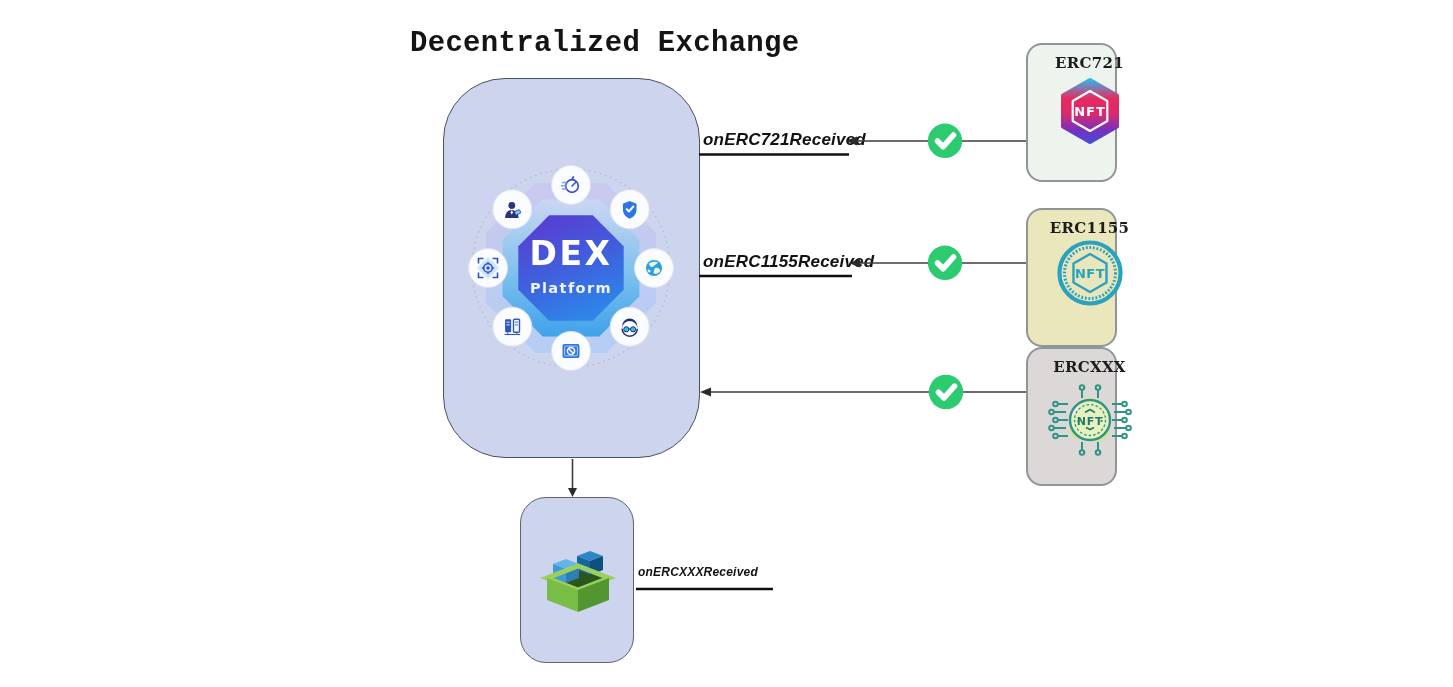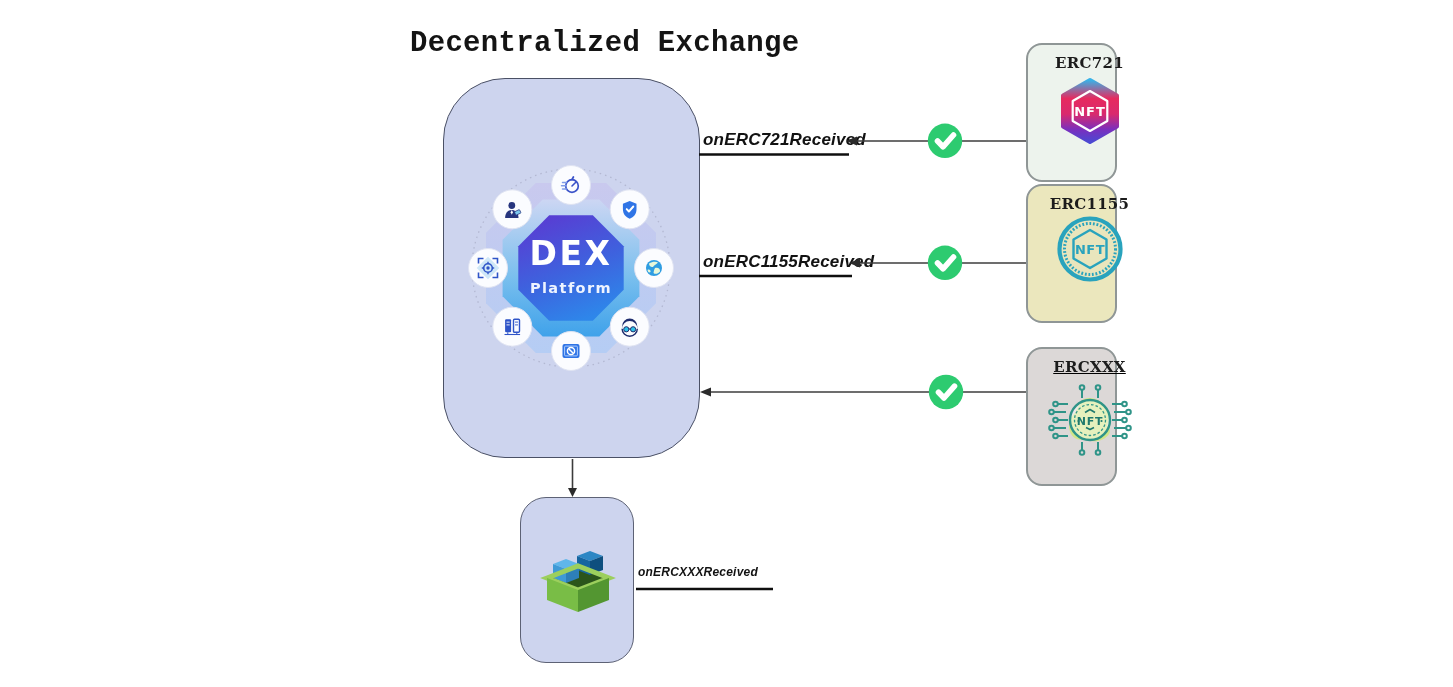--- a/index.html
+++ b/index.html
@@ -34,22 +34,22 @@
   .card {
     position:absolute; left:1026px; width:91px; height:139px;
     border:2px solid #8f9696; border-radius:16px; box-sizing:border-box;
     display:flex; flex-direction:column; align-items:center;padding-left:36px;
   }
   .card-label {
     margin-top:9px; font-family:"DejaVu Serif", serif; font-weight:bold;
     font-size:15px; color:#1c1c1c; letter-spacing:0.3px;
   }
   .card-erc721  { top:43px;  background:#edf3ed; }
-  .card-erc1155 { top:184px; background:#ebe7bd; }
-  .card-ercxxx  { top:347px; background:#dcd8d7;text-decoration:underline; }
+  .card-erc1155 { top:208px; background:#ebe7bd; }
+  .card-ercxxx  { top:347px; background:#dcd8d7; }
   .card-logo { margin-top:5px; }
   .card-erc1155 .card-logo { margin-top:3px; }
   .connector-layer { position:absolute; left:0; top:0; pointer-events:none; }
 </style>
 </head>
 <body>
 
 <div class="canvas">
 
   <div class="title">Decentralized Exchange</div>

